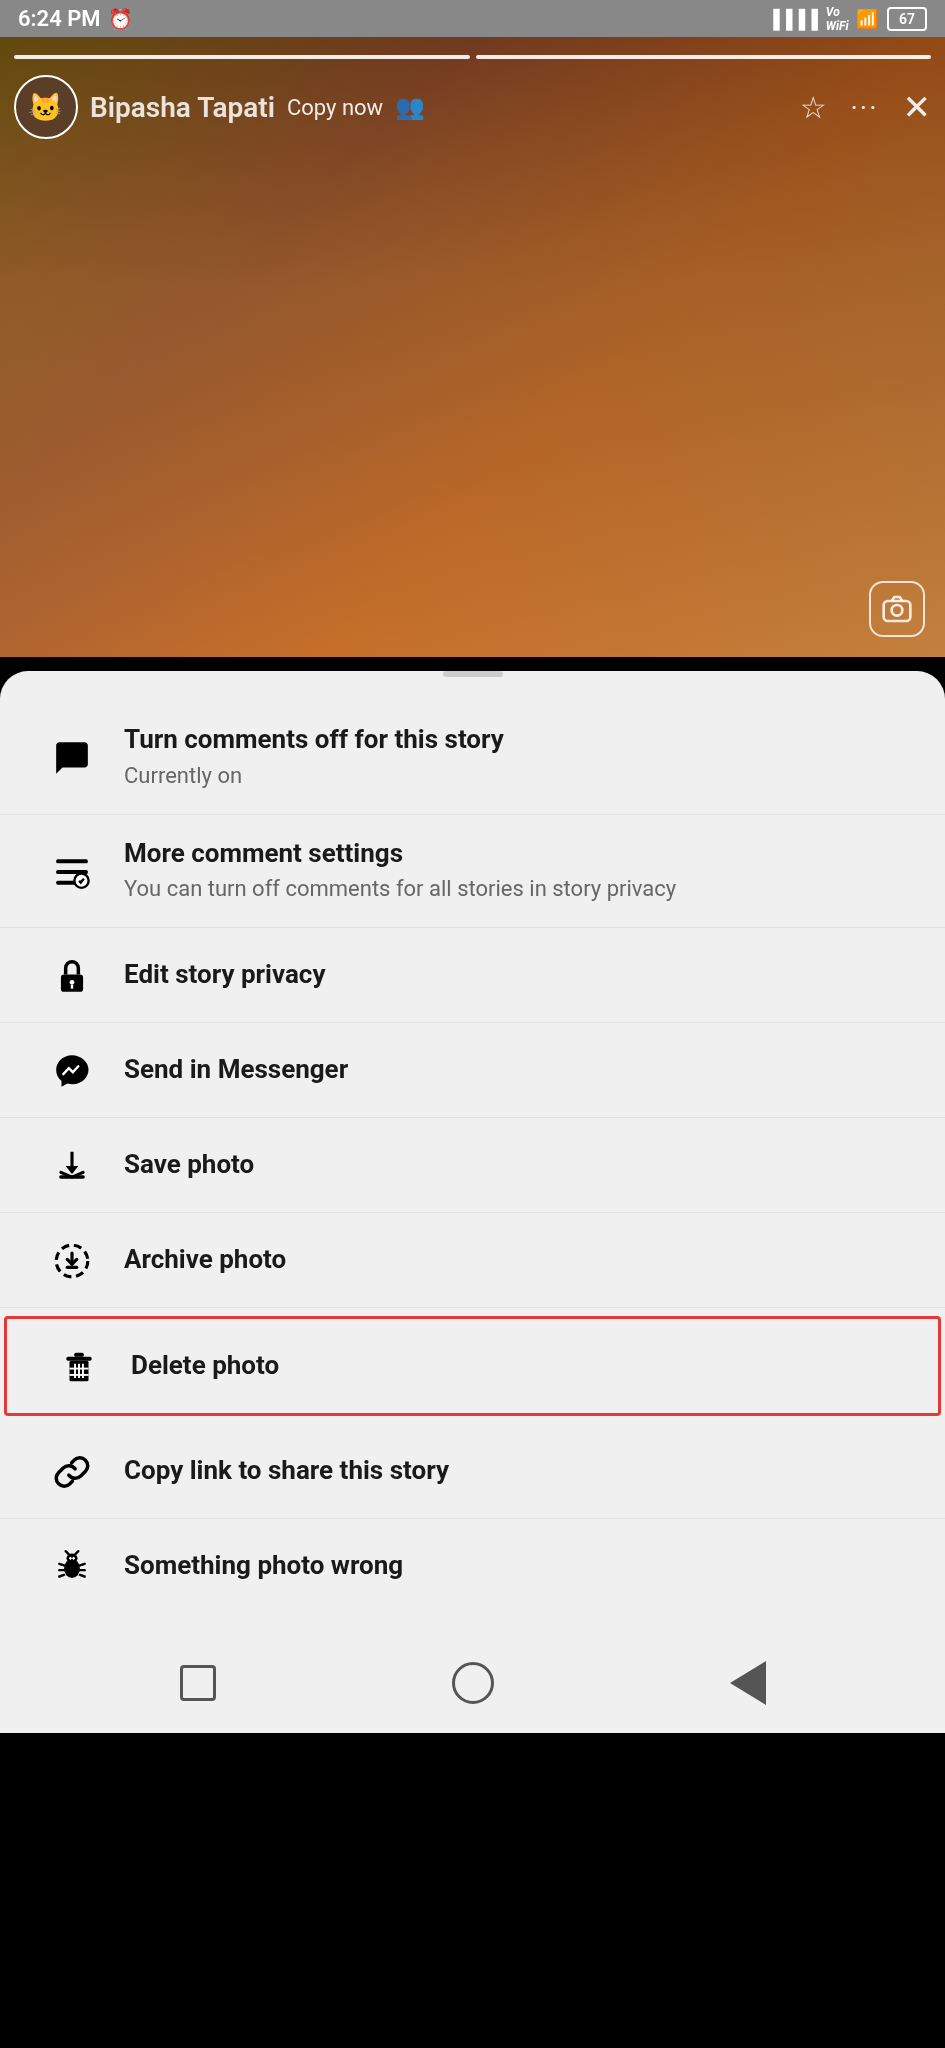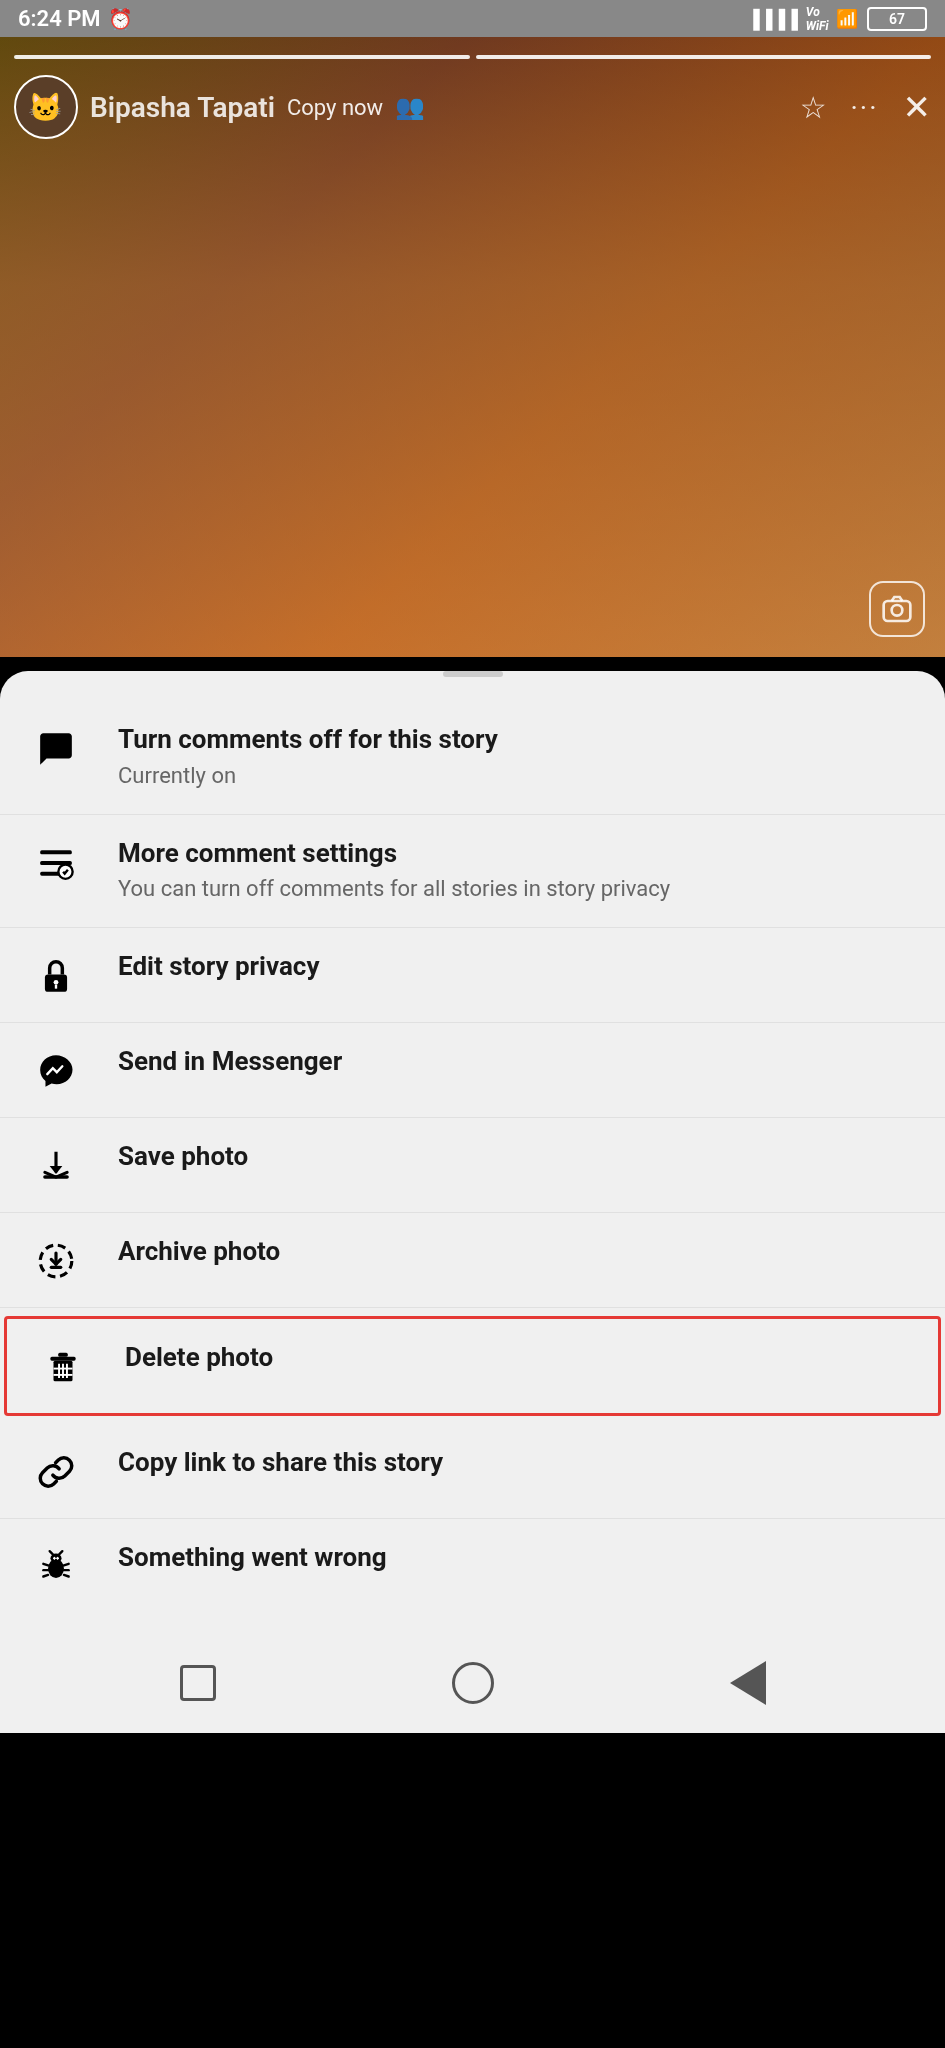--- a/index.html
+++ b/index.html
@@ -33,21 +33,21 @@
     .status-right {
       display: flex;
       align-items: center;
       gap: 8px;
       color: #fff;
       font-size: 18px;
     }
     .battery-indicator {
       border: 2px solid #fff;
       border-radius: 4px;
-      padding: 2px 20px;
+      padding: 2px 10px;
       font-size: 14px;
       font-weight: 600;
       position: relative;
     }
 
     
     .story-area {
       width: 100%;
       height: 620px;
       background: linear-gradient(135deg, #8B6914 0%, #A0522D 30%, #D2691E 60%, #CD853F 100%);
@@ -163,23 +163,23 @@
       width: 60px;
       height: 6px;
       background: #ccc;
       border-radius: 3px;
       margin: 14px auto 24px;
     }
 
     
     .menu-item {
       display: flex;
-      align-items: flex-start;
-      padding: 22px 32px;
-      gap: 38px;
+      align-items: center;
+      padding: 22px 48px;
+      gap: 28px;
       cursor: pointer;
       background: #f0f0f0;
       border-bottom: 1px solid #e0e0e0;
     }
     .menu-item:last-child {
       border-bottom: none;
     }
     .menu-item.highlighted {
       border: 3px solid #e53935;
       border-radius: 4px;
@@ -440,21 +440,21 @@
         <line x1="17" y1="14" x2="20" y2="14" stroke="black" stroke-width="1.5" stroke-linecap="round"></line>
         <line x1="17" y1="17" x2="20" y2="18" stroke="black" stroke-width="1.5" stroke-linecap="round"></line>
 
         <line x1="10.5" y1="6" x2="11.5" y2="7" stroke="white" stroke-width="1.2"></line>
         <line x1="11.5" y1="6" x2="10.5" y2="7" stroke="white" stroke-width="1.2"></line>
         <line x1="12.5" y1="6" x2="13.5" y2="7" stroke="white" stroke-width="1.2"></line>
         <line x1="13.5" y1="6" x2="12.5" y2="7" stroke="white" stroke-width="1.2"></line>
       </svg>
     </div>
     <div class="menu-text">
-      <div class="menu-title">Something went wrong</div>
+      <div class="menu-title">Something photo wrong</div>
     </div>
   </div>
 </div>
 
 <div class="nav-bar">
   <div class="nav-btn">
     <div class="nav-square"></div>
   </div>
   <div class="nav-btn">
     <div class="nav-circle"></div>

